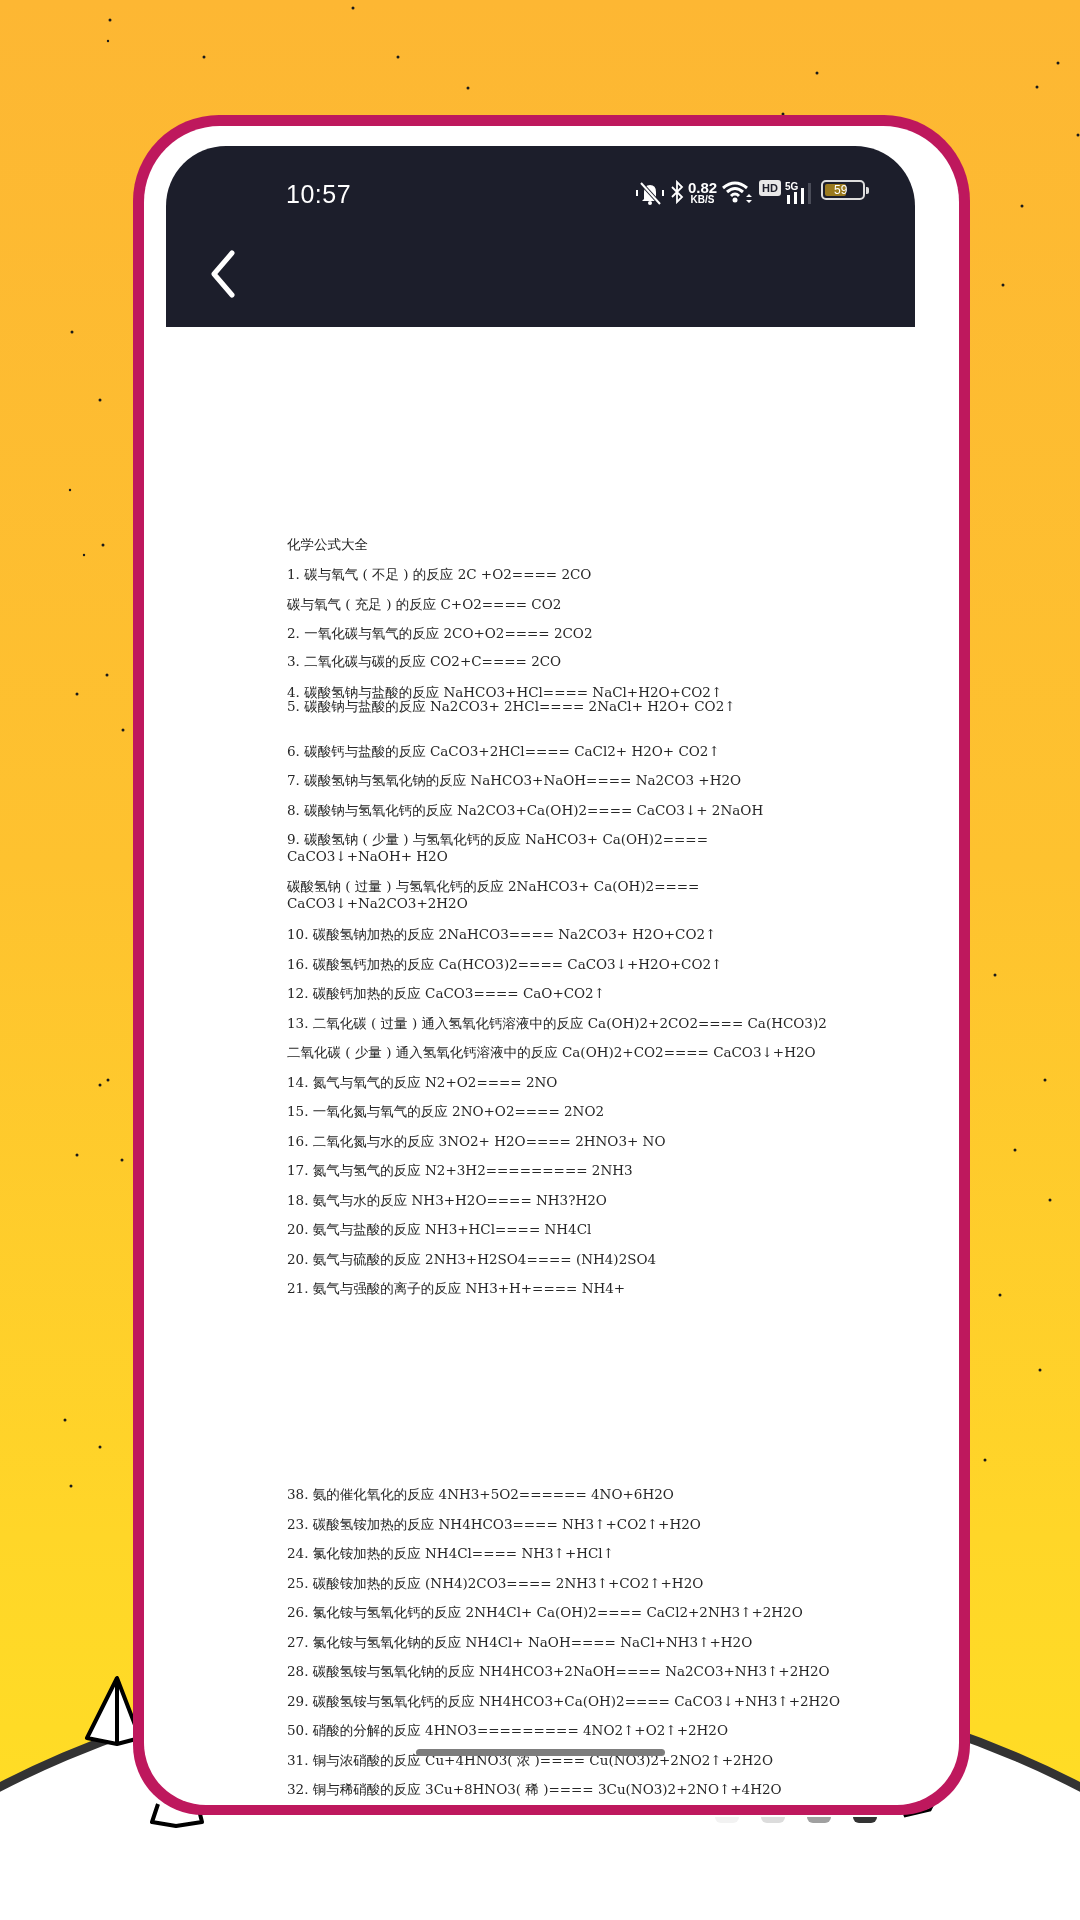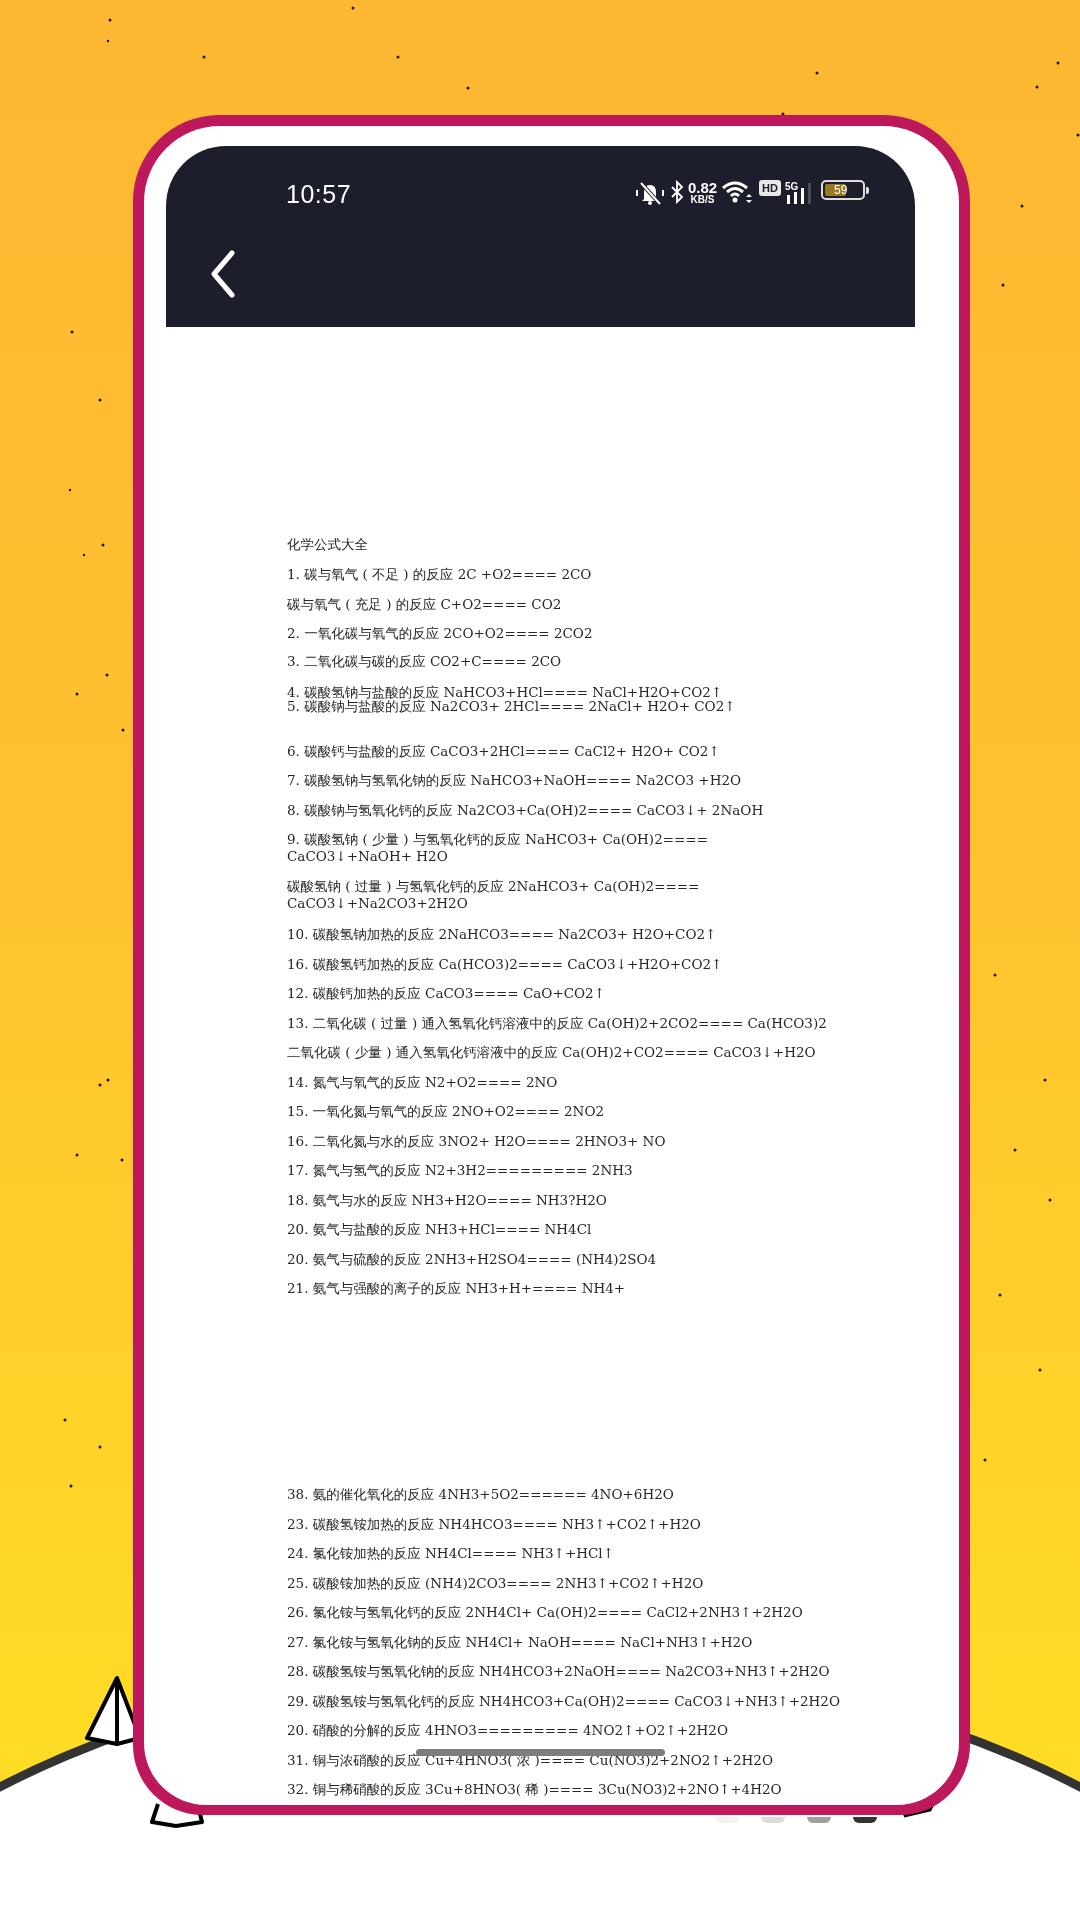--- a/index.html
+++ b/index.html
@@ -241,21 +241,21 @@
       <div class="line" style="top:825px">20. 氨气与硫酸的反应 2NH3+H2SO4==== (NH4)2SO4</div>
       <div class="line" style="top:854px">21. 氨气与强酸的离子的反应 NH3+H+==== NH4+</div>
       <div class="line" style="top:1060px">38. 氨的催化氧化的反应 4NH3+5O2====== 4NO+6H2O</div>
       <div class="line" style="top:1090px">23. 碳酸氢铵加热的反应 NH4HCO3==== NH3↑+CO2↑+H2O</div>
       <div class="line" style="top:1119px">24. 氯化铵加热的反应 NH4Cl==== NH3↑+HCl↑</div>
       <div class="line" style="top:1149px">25. 碳酸铵加热的反应 (NH4)2CO3==== 2NH3↑+CO2↑+H2O</div>
       <div class="line" style="top:1178px">26. 氯化铵与氢氧化钙的反应 2NH4Cl+ Ca(OH)2==== CaCl2+2NH3↑+2H2O</div>
       <div class="line" style="top:1208px">27. 氯化铵与氢氧化钠的反应 NH4Cl+ NaOH==== NaCl+NH3↑+H2O</div>
       <div class="line" style="top:1237px">28. 碳酸氢铵与氢氧化钠的反应 NH4HCO3+2NaOH==== Na2CO3+NH3↑+2H2O</div>
       <div class="line" style="top:1267px">29. 碳酸氢铵与氢氧化钙的反应 NH4HCO3+Ca(OH)2==== CaCO3↓+NH3↑+2H2O</div>
-      <div class="line" style="top:1296px">20. 硝酸的分解的反应 4HNO3========= 4NO2↑+O2↑+2H2O</div>
+      <div class="line" style="top:1296px">50. 硝酸的分解的反应 4HNO3========= 4NO2↑+O2↑+2H2O</div>
       <div class="line" style="top:1326px">31. 铜与浓硝酸的反应 Cu+4HNO3( 浓 )==== Cu(NO3)2+2NO2↑+2H2O</div>
       <div class="line" style="top:1355px">32. 铜与稀硝酸的反应 3Cu+8HNO3( 稀 )==== 3Cu(NO3)2+2NO↑+4H2O</div>
 
     </div>
 
     <div class="home-indicator"></div>
   </div>
 </div>
 
 </body></html>

